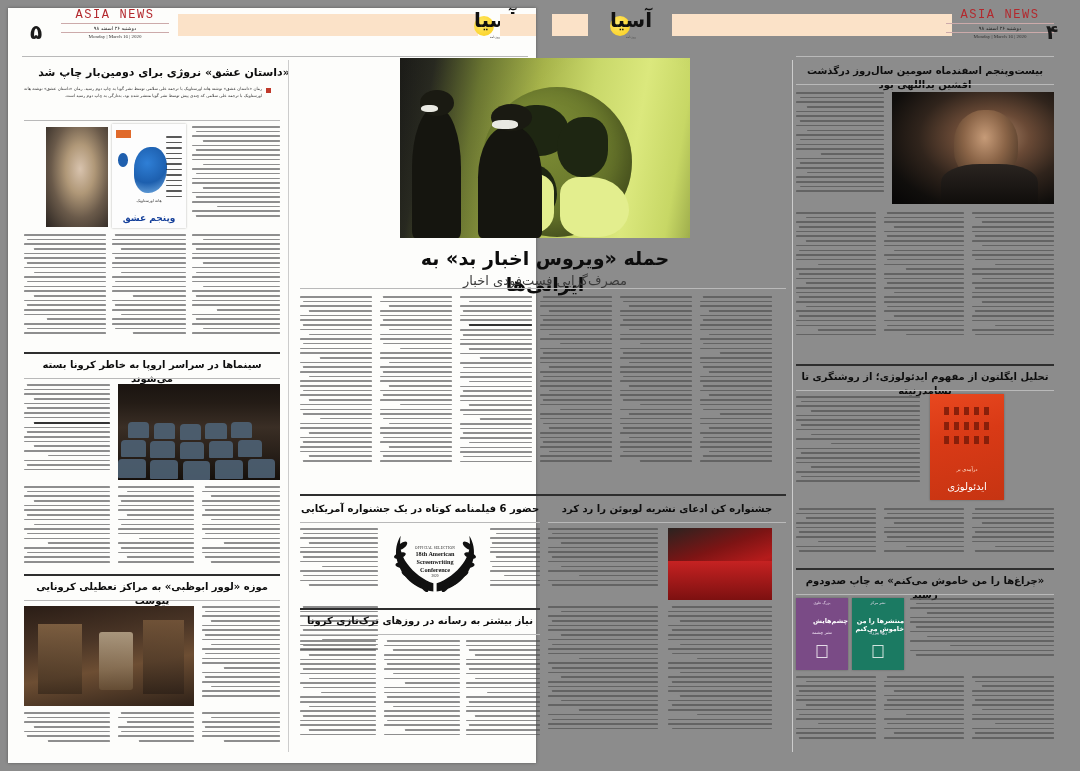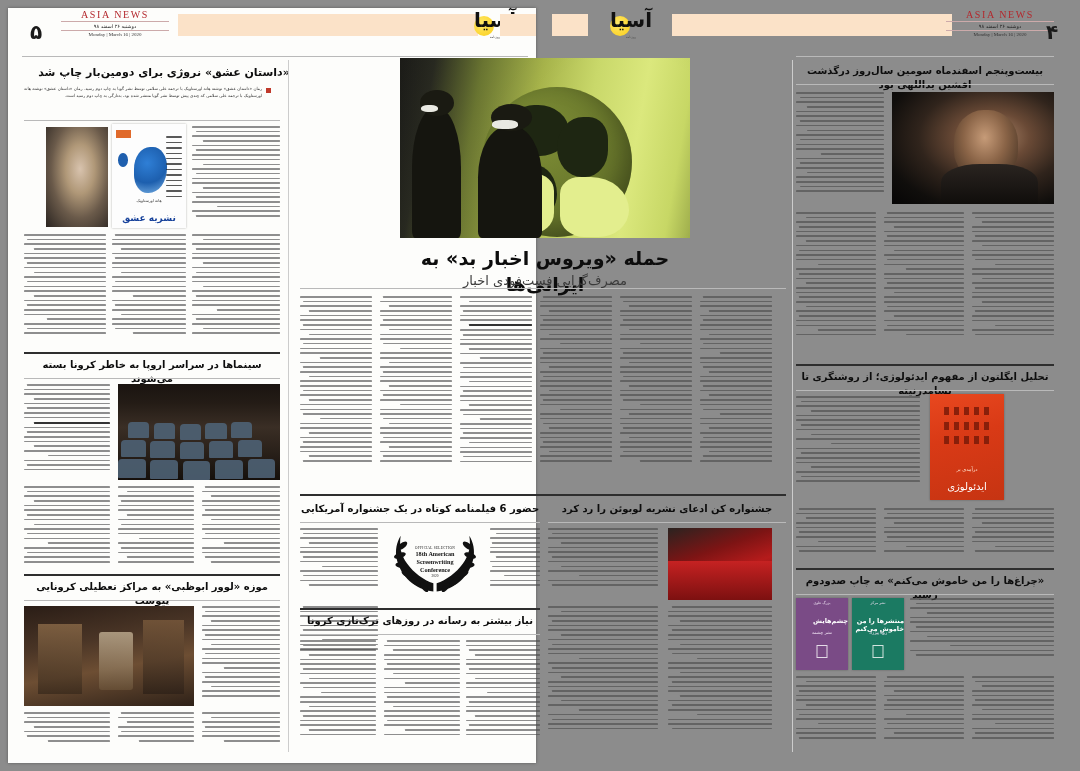--- a/index.html
+++ b/index.html
@@ -25,22 +25,22 @@
     background: #fbe2c8;
   }
   .pagenum {
     position: absolute; top: 8px;
     font-family: "DejaVu Sans", sans-serif;
     font-size: 20px; font-weight: bold; color: #1a1a1a;
     line-height: 1;
   }
   .mast-meta { position: absolute; top: 9px; width: 120px; text-align: center; }
   .mast-brand {
-    font-family: Liberation Serif, serif;
-    font-size: 10px; letter-spacing: 1.6px; color: #b3282d;
+    font-family: Liberation Mono, monospace;
+    font-size: 12px; letter-spacing: 1.6px; color: #b3282d;
     line-height: 1.1;
   }
   .mast-fa {
     font-size: 5px; color: #222; line-height: 1.3;
     border-top: .5px solid #caa; border-bottom: .5px solid #caa;
     margin: 1px 6px; padding: .5px 0;
   }
   .mast-en { font-family:"Liberation Serif",serif; font-size: 5px; color: #333; line-height: 1.2; }
 
   .logo-wrap { position: absolute; top: 8px; width: 70px; height: 32px; }
@@ -270,21 +270,21 @@
         <i></i>
         <i></i>
         <i></i>
         <i></i>
         <i></i>
         <i></i>
         <i></i>
         <i></i>
     </div>
     <div class="bl-auth">هانه اورستاویک</div>
-    <div class="bl-title">نشریه عشق</div>
+    <div class="bl-title">وپنجم عشق</div>
   </div>
 
   <div class="col-text" style="left:192px;top:126px;width:88px;height:102px;">
     <div class="fake-lines">
       <div class="fl s1"></div>
         <div class="fl s2"></div>
         <div class="fl s1"></div>
         <div class="fl s3"></div>
       <div class="fl s1"></div>
         <div class="fl s2"></div>

